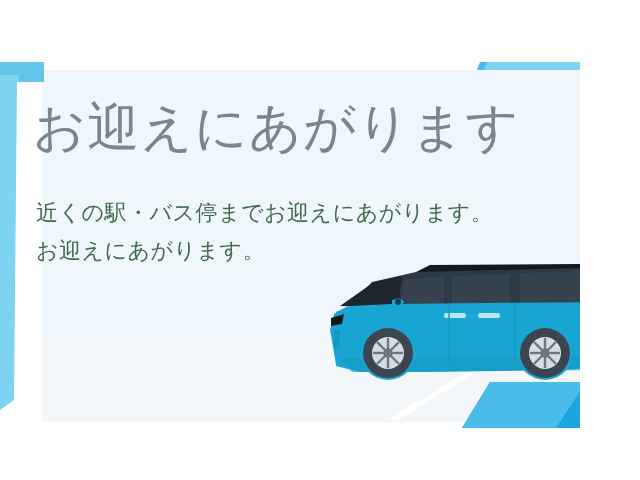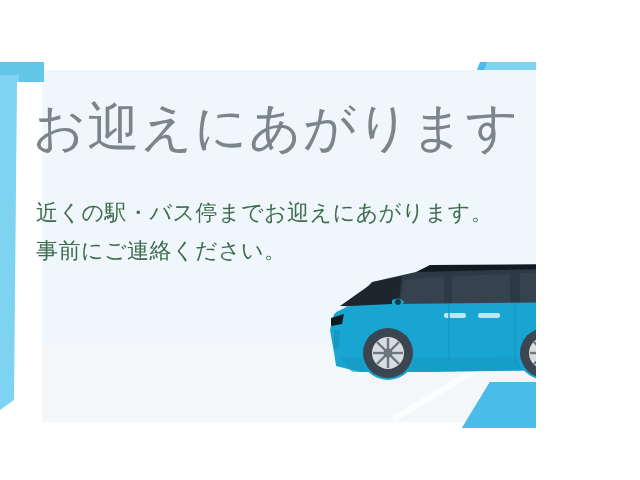--- a/index.html
+++ b/index.html
@@ -5,21 +5,21 @@
   html, body {
     margin: 0;
     padding: 0;
     background: #ffffff;
   }
   body {
     font-family: "Liberation Sans", sans-serif;
   }
   #stage {
     position: relative;
-    width: 536px;
+    width: 580px;
     height: 480px;
     overflow: hidden;
     background: #ffffff;
   }
   #bg-svg {
     position: absolute;
     left: 0;
     top: 0;
     width: 640px;
     height: 480px;
@@ -173,17 +173,17 @@
 
     <rect x="0" y="428" width="640" height="52" fill="#ffffff"></rect>
     <rect x="0" y="0" width="640" height="60" fill="#ffffff"></rect>
   </svg>
 
   <div class="text-layer">
     <div id="headline">お迎えにあがります</div>
 
     <div id="body-text">
       <span class="line">近くの駅・バス停までお迎えにあがります。</span>
-      <span class="line">事前にご連絡ください。</span>
+      <span class="line">お迎えにあがります。</span>
     </div>
   </div>
 
 </div>
 
 </body></html>

